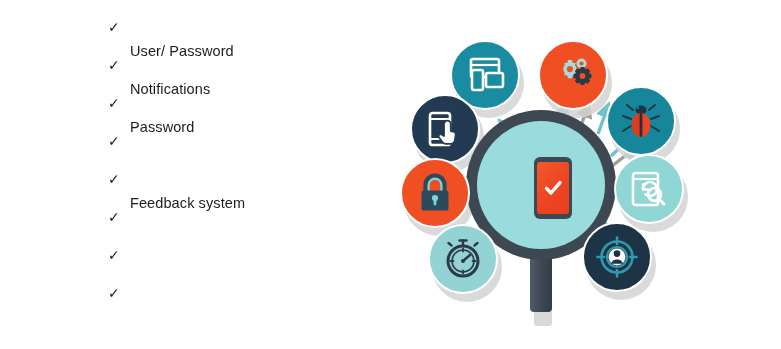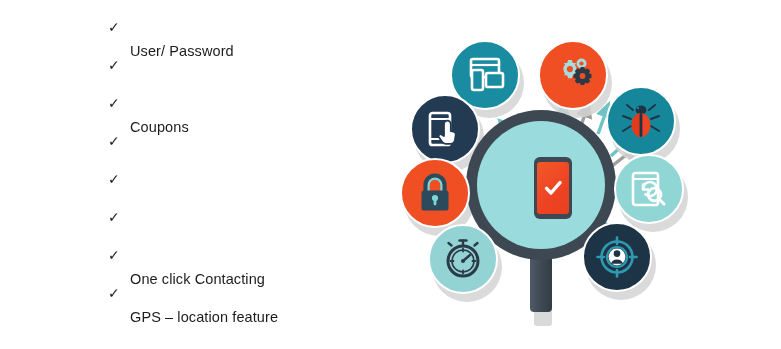--- a/index.html
+++ b/index.html
@@ -163,47 +163,47 @@
 
   <div id="feature-list">
 
     <div class="feature-item" style="top:14px">
       <span class="feature-check">✓</span>
       <span class="feature-label">User/ Password</span>
     </div>
 
     <div class="feature-item" style="top:52px">
       <span class="feature-check">✓</span>
+      <span class="feature-label">Notifications</span>
     </div>
 
     <div class="feature-item" style="top:90px">
       <span class="feature-check">✓</span>
-      <span class="feature-label">Coupons</span>
+      <span class="feature-label">Password</span>
     </div>
 
     <div class="feature-item" style="top:128px">
       <span class="feature-check">✓</span>
     </div>
 
     <div class="feature-item" style="top:166px">
       <span class="feature-check">✓</span>
+      <span class="feature-label">Feedback system</span>
     </div>
 
     <div class="feature-item" style="top:204px">
       <span class="feature-check">✓</span>
     </div>
 
     <div class="feature-item" style="top:242px">
       <span class="feature-check">✓</span>
-      <span class="feature-label">One click Contacting</span>
     </div>
 
     <div class="feature-item" style="top:280px">
       <span class="feature-check">✓</span>
-      <span class="feature-label">GPS – location feature</span>
     </div>
 
   </div>
 
   <div id="infographic">
 
     <svg class="arrow-layer" viewBox="0 0 310 330">
       <defs>
         <marker id="ah-t" markerWidth="5" markerHeight="5" refX="3.4" refY="2.5" orient="auto">
           <path d="M0,0 L5,2.5 L0,5 z" fill="#6fc3c6"></path>

